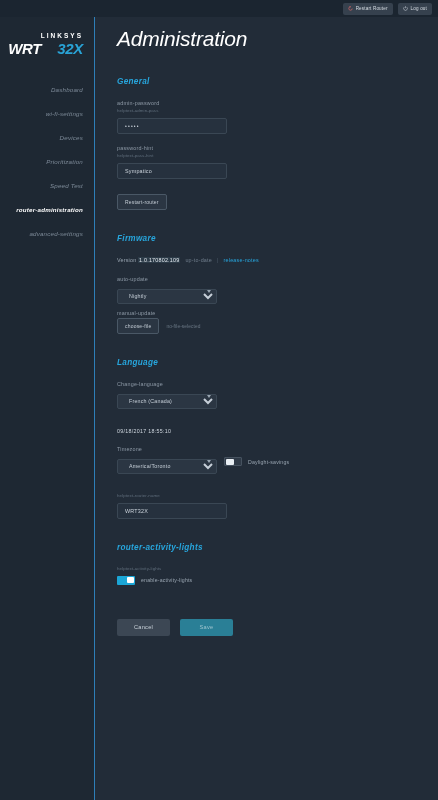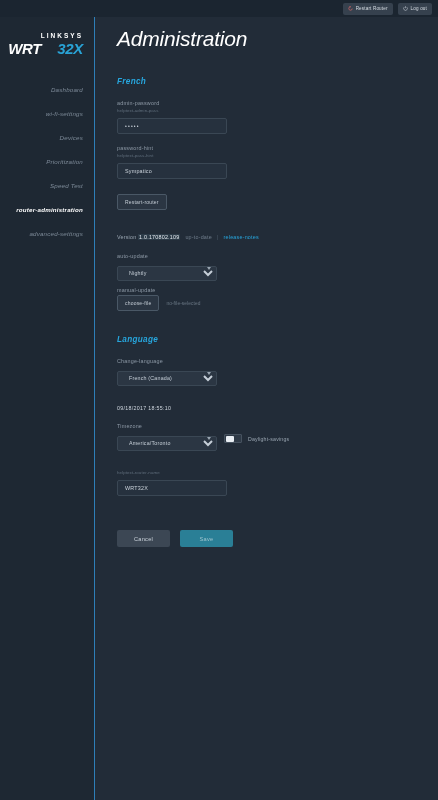--- a/index.html
+++ b/index.html
@@ -316,38 +316,39 @@
       <div class="nav-item">Speed Test</div>
       <div class="nav-item active">router-administration</div>
       <div class="nav-item">advanced-settings</div>
     </div>
 
     <div class="main">
 
       <div class="page-title">Administration</div>
 
       <div class="section">
-        <div class="section-head">French</div>
+        <div class="section-head">General</div>
 
         <div class="field">
           <div class="field-label">admin-password</div>
           <div class="field-help">helptext-admin-pass</div>
           <input class="input dots" type="text" value="•••••" style="">
         </div>
 
         <div class="field">
           <div class="field-label">password-hint</div>
           <div class="field-help">helptext-pass-hint</div>
           <input class="input" type="text" value="Sympatico" style="">
         </div>
 
         <div class="btn">Restart-router</div>
       </div>
 
       <div class="section">
+        <div class="section-head">Firmware</div>
 
         <div class="fw-line">
           <span><span>Version</span>
             <span class="fw-ver">1.0.170802.109</span></span>
           <span class="fw-status">up-to-date</span>
           <span class="fw-sep">|</span>
           <span class="fw-link">release-notes</span>
         </div>
 
         <div class="field">
@@ -403,20 +404,30 @@
         </div>
       </div>
 
       <div class="section">
         <div class="field">
           <div class="field-help">helptext-router-name</div>
           <input class="input" type="text" value="WRT32X" style="">
         </div>
       </div>
 
+      <div class="section">
+        <div class="section-head">router-activity-lights</div>
+        <div class="field-help">helptext-activity-lights</div>
+        <div class="toggle-row">
+          <div class="toggle on">
+            <span class="knob"></span>
+          </div>
+          <span class="toggle-label">enable-activity-lights</span>
+        </div>
+      </div>
 
 
       <div class="footer">
         <div class="btn-cancel">Cancel</div>
         <div class="btn-save">Save</div>
       </div>
 
     </div>
   </div>
 </div>

